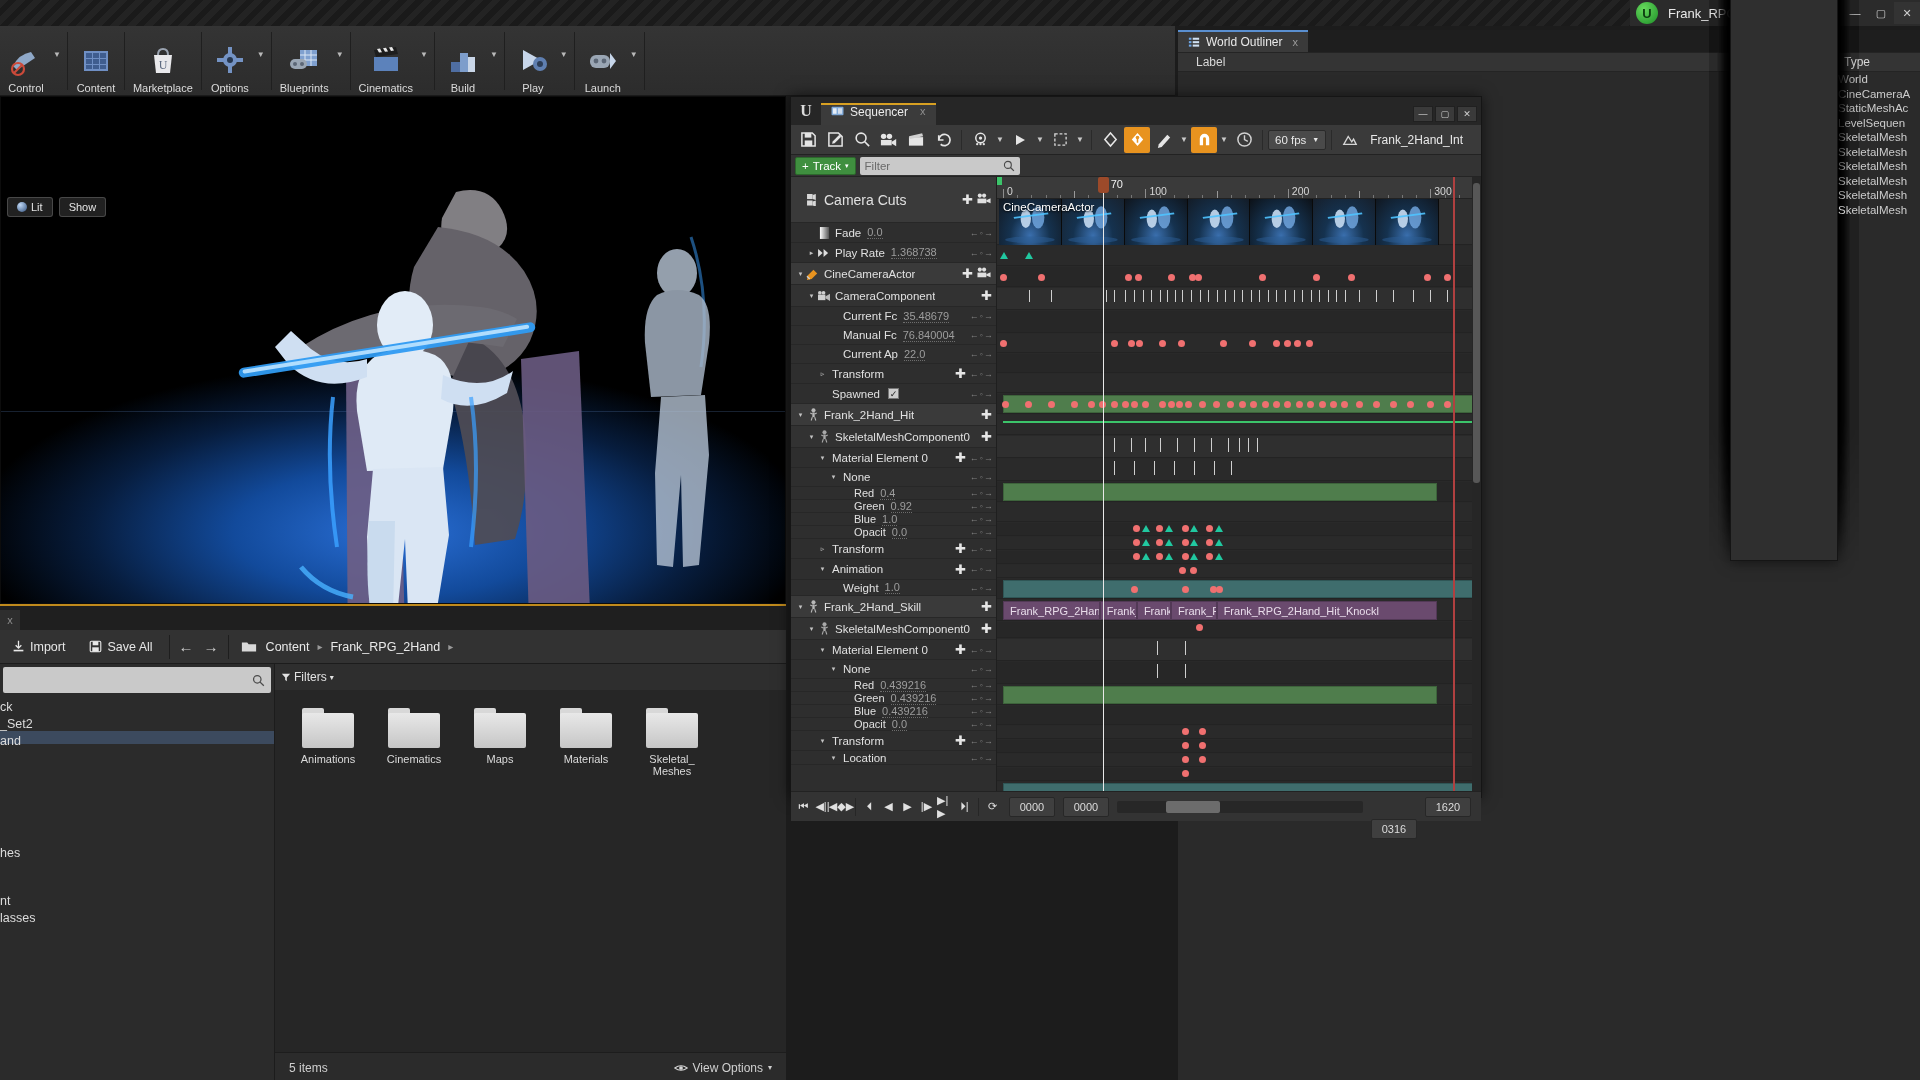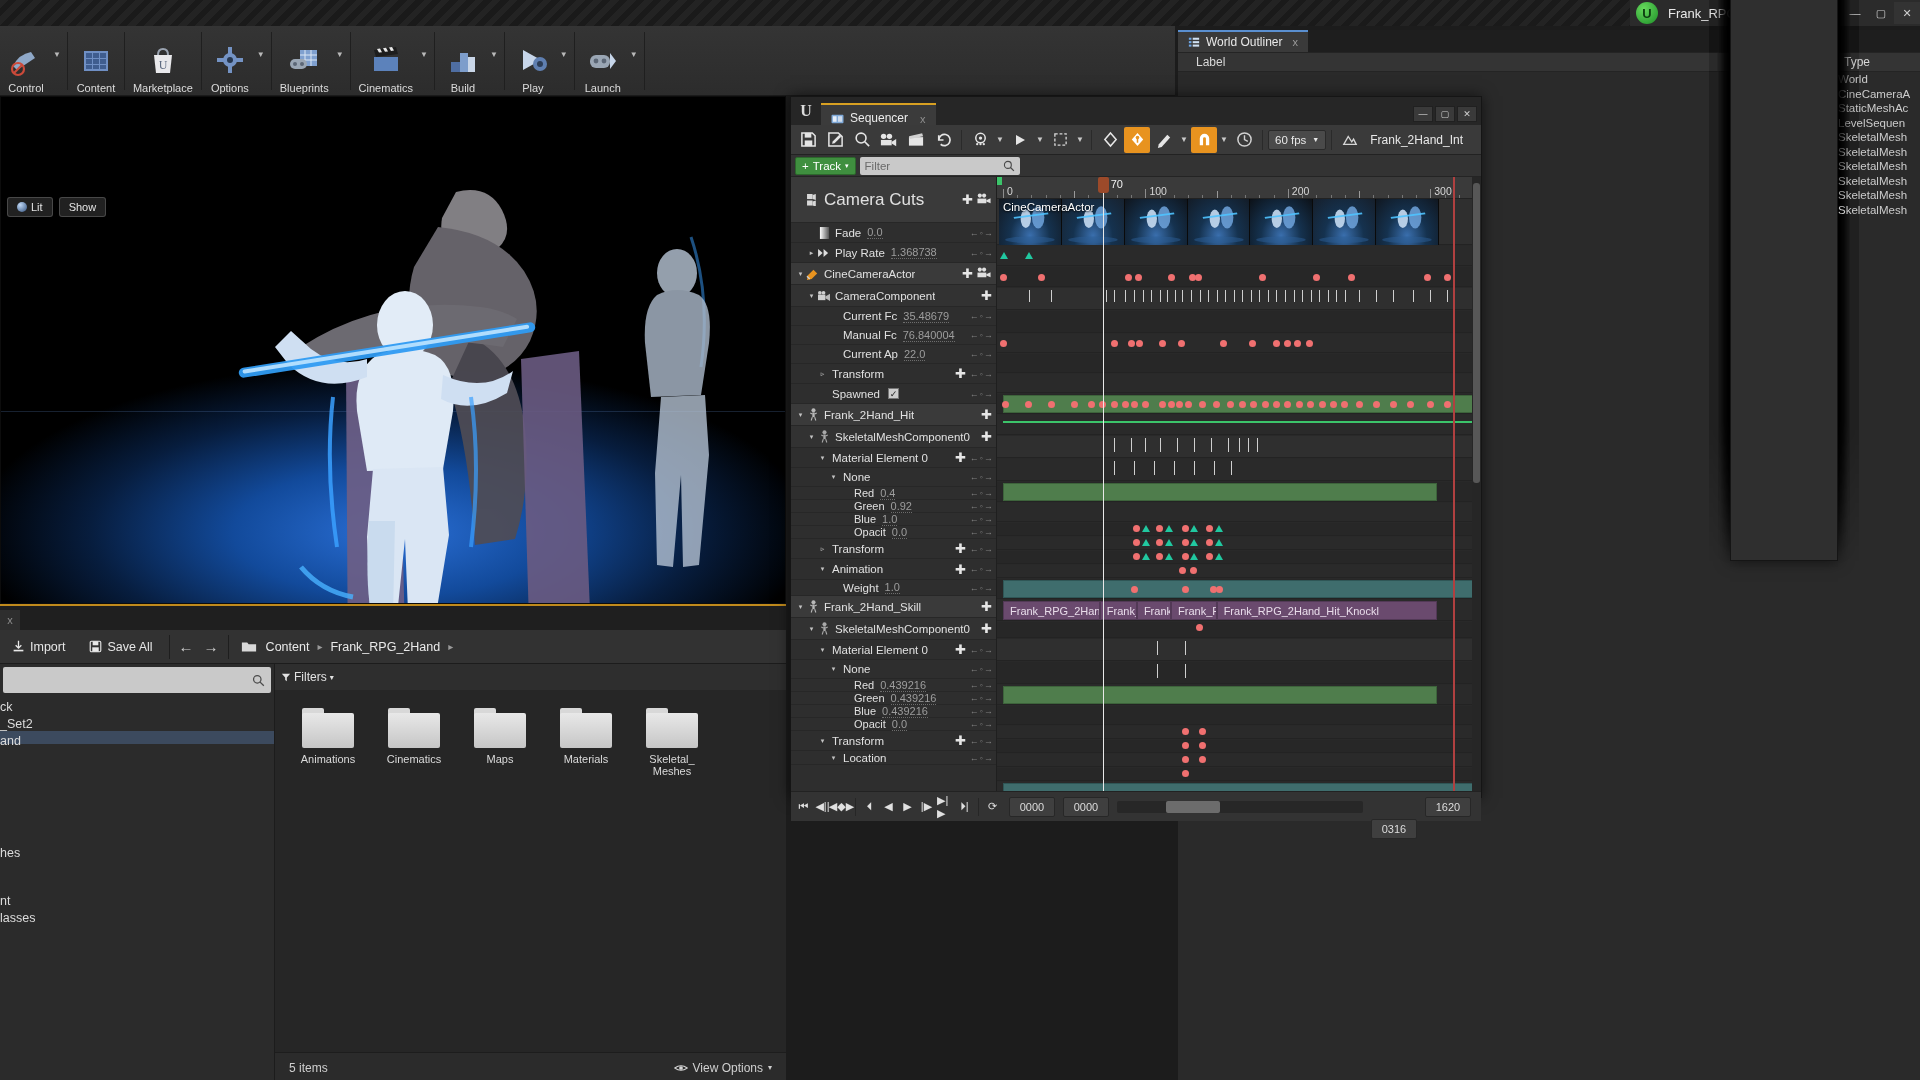--- a/index.html
+++ b/index.html
@@ -114,21 +114,21 @@
   .ol-row .typ { width:82px; }
   .ol-viewopts { margin-top:6px; display:flex; align-items:center; gap:5px;
      font-size:12px; color:#dedede; padding-left:10px; }
 
   
   .seq { left:790px; top:96px; width:692px; height:702px; background:#2f2f2f;
      border:1px solid #151515; box-shadow:0 0 14px rgba(0,0,0,.6); }
   .seq-title { height:28px; background:#262626; display:flex; align-items:flex-end; }
   .seq-logo { width:30px;height:28px;display:flex;align-items:center;justify-content:center;
      color:#dcdcdc;font-size:16px;font-family:"Liberation Serif",serif; font-weight:bold;}
-  .seq-tab { height:22px; background:#3b3b3b; display:flex;align-items:flex-end;gap:6px;
+  .seq-tab { height:22px; background:#3b3b3b; display:flex;align-items:flex-start;gap:6px;
      padding:0 10px; font-size:12px; color:#ececec; border-top:2px solid #d8a022; }
   .seq-tab-x { color:#8f8f8f; font-size:11px; margin-left:6px; }
   .seq-wbtns { margin-left:auto; display:flex; gap:2px; padding:0 4px 3px 0; }
   .seq-wbtn { width:20px;height:16px;background:#3a3a3a;color:#d0d0d0;font-size:9px;
      display:flex;align-items:center;justify-content:center;border:1px solid #202020;}
   .seq-toolbar { height:30px; background:#3a3a3a; border-bottom:1px solid #222;
      display:flex; align-items:center; padding:0 4px; gap:1px; }
   .sqb { height:26px; min-width:26px; display:flex;align-items:center;justify-content:center;
      color:#e3e3e3; font-size:14px; border-radius:2px; }
   .sqb.on { background:#e8931f; color:#fff; }
@@ -804,21 +804,21 @@
               <div style="width: 4px;"></div>
               <div class="caret"></div>
               <div class="ico">
                 <svg width="13" height="12" viewBox="0 0 14 13">
                   <rect x="0" y="0" width="6" height="5.5" fill="#d8d8d8"></rect>
                   <path d="M6 1l3.5-1v6.5L6 5.5z" fill="#d8d8d8"></path>
                   <rect x="0" y="7" width="6" height="5.5" fill="#d8d8d8"></rect>
                   <path d="M6 8l3.5-1v6.5L6 12.5z" fill="#d8d8d8"></path>
                 </svg>
               </div>
-              <div class="nm" style="padding-left: 4px; font-size: 17px;">Camera Cuts</div>
+              <div class="nm" style="padding-left: 4px; font-size: 14px;">Camera Cuts</div>
             </div>
             <div class="plus">✚</div>
             <div style="padding-right: 5px;"><svg width="14" height="11" viewBox="0 0 15 11">
                 <circle cx="3" cy="2.4" r="2.2" fill="#e0e0e0"></circle>
                 <circle cx="7.6" cy="2.4" r="2.2" fill="#e0e0e0"></circle>
                 <path d="M0.5 5.6h9.5v5H0.5z" fill="#e0e0e0"></path>
                 <path d="M10 7.5l4.5-2.4v5.4L10 8.6z" fill="#e0e0e0"></path>
               </svg></div>
           </div>
           <div class="trk leaf" style="height: 20px;">

